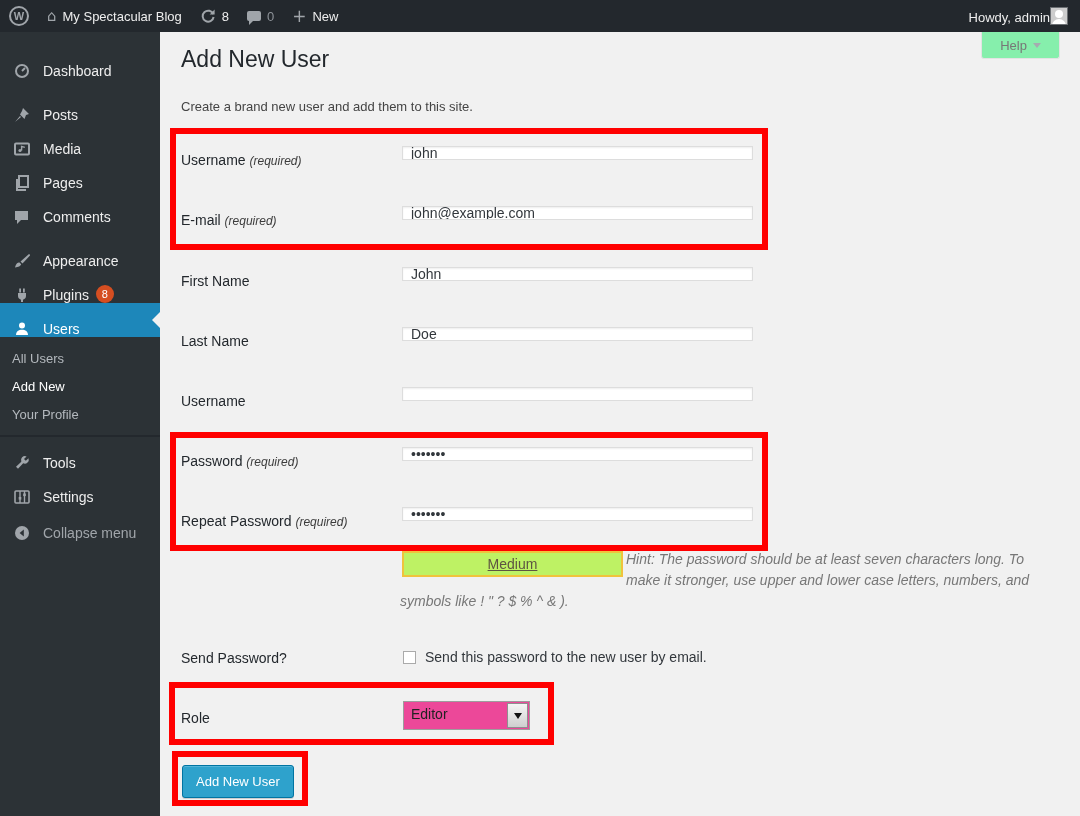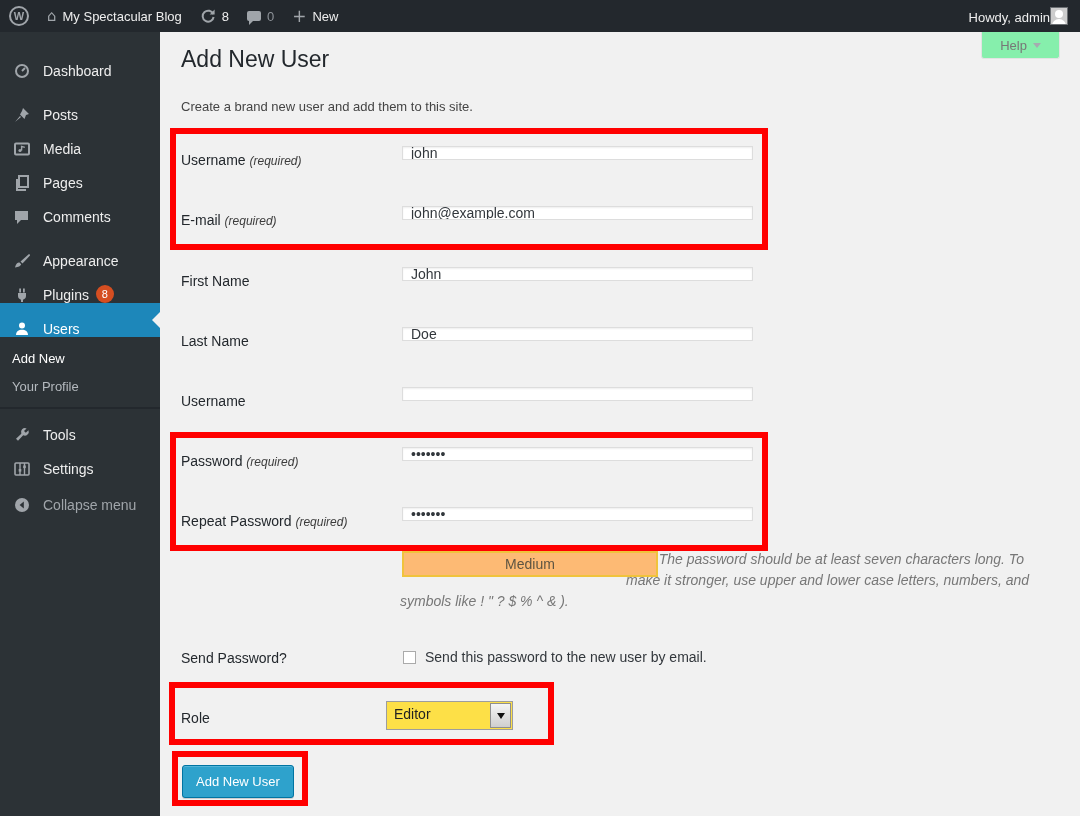--- a/index.html
+++ b/index.html
@@ -59,33 +59,33 @@
               border-top:5px solid #a6abb0; display:inline-block; }
   #page-title { position:absolute; left:181px; top:46px; font-size:23px; font-weight:400; color:#23282d; }
   #page-subtitle { position:absolute; left:181px; top:99px; font-size:13px; color:#444; }
 
   .flabel { position:absolute; left:181px; font-size:14px; color:#23282d; }
   .flabel .req { font-style:italic; font-size:12px; color:#3c3c3c; }
   .finput { position:absolute; left:402px; width:351px; height:14px; border:1px solid #ddd;
             background:#fff; box-shadow:inset 0 1px 2px rgba(0,0,0,.07); padding:3px 8px;
             font-size:14px; color:#32373c; font-family:"Liberation Sans", sans-serif; outline:none; }
 
-  #strength-meter { position:absolute; left:402px; top:551px; width:256px; height:26px;
-                    background:#fdba74; border:2px solid #f0c33c; text-align:center;
-                    line-height:22px; font-size:14px; color:#5e5542; z-index:2; }
+  #strength-meter { position:absolute; left:402px; top:551px; width:221px; height:26px;
+                    background:#bef264; border:2px solid #f0c33c; text-align:center;
+                    line-height:22px; font-size:14px; color:#5e5542; z-index:2;text-decoration:underline; }
   #hint-block { position:absolute; left:400px; top:549px; width:636px; font-size:14px;
                 font-style:italic; color:#777; line-height:21px; }
   #hint-block .meter-spacer { float:left; width:226px; height:32px; }
 
   .check-box { position:absolute; left:403px; top:651px; width:13px; height:13px;
                background:#fff; border:1px solid #aaa; cursor:pointer; }
   .check-text { position:absolute; left:425px; top:649px; font-size:14px; color:#32373c; cursor:pointer; }
 
-  #role-select { position:absolute; left:386px; top:701px; width:127px; height:29px;
-                 background:#fde047; border:1px solid #9d9d9d; cursor:pointer; }
+  #role-select { position:absolute; left:403px; top:701px; width:127px; height:29px;
+                 background:#ec4899; border:1px solid #9d9d9d; cursor:pointer; }
   #role-select .role-value { position:absolute; left:7px; top:4px; font-size:14px; color:#222; }
   #role-select .role-arrow-btn { position:absolute; right:1px; top:1px; width:21px; height:25px;
                  background:linear-gradient(#f5f5f5,#cfcfcf); border:1px solid #8f8f8f;
                  display:flex; align-items:center; justify-content:center; }
   #role-select .tri { width:0; height:0; border-left:4px solid transparent;
                  border-right:4px solid transparent; border-top:6px solid #111; }
 
   #submit-btn { position:absolute; left:182px; top:765px; height:33px; padding:0 13px;
                 background:#2ea2cc; border:1px solid #0074a2; border-radius:3px;
                 color:#fff; font-size:13px; font-family:"Liberation Sans", sans-serif;
@@ -202,20 +202,21 @@
   <div class="menu-item active">
     <span class="micon">
       <svg width="16" height="16" viewBox="0 0 16 16">
           <circle cx="8" cy="4.6" r="3" stroke="none"></circle>
           <path d="M2 14c0-3.4 2.7-5.2 6-5.2s6 1.8 6 5.2z" stroke="none"></path>
         </svg>
     </span>
       <span>Users</span>
   </div>
   <div class="submenu">
+    <div class="submenu-item">All Users</div>
     <div class="submenu-item current">Add New</div>
     <div class="submenu-item">Your Profile</div>
   </div>
   <div class="menu-divider"></div>
   <div class="menu-item">
     <span class="micon">
       <svg width="16" height="16" viewBox="0 0 16 16">
           <path d="M14.5 3.2a4 4 0 0 1-5.3 5.1L4 13.8l-2-2 5.3-5A4 4 0 0 1 12.6 1.5L10 4l1.8 1.8z" stroke="none"></path>
         </svg>
     </span>

